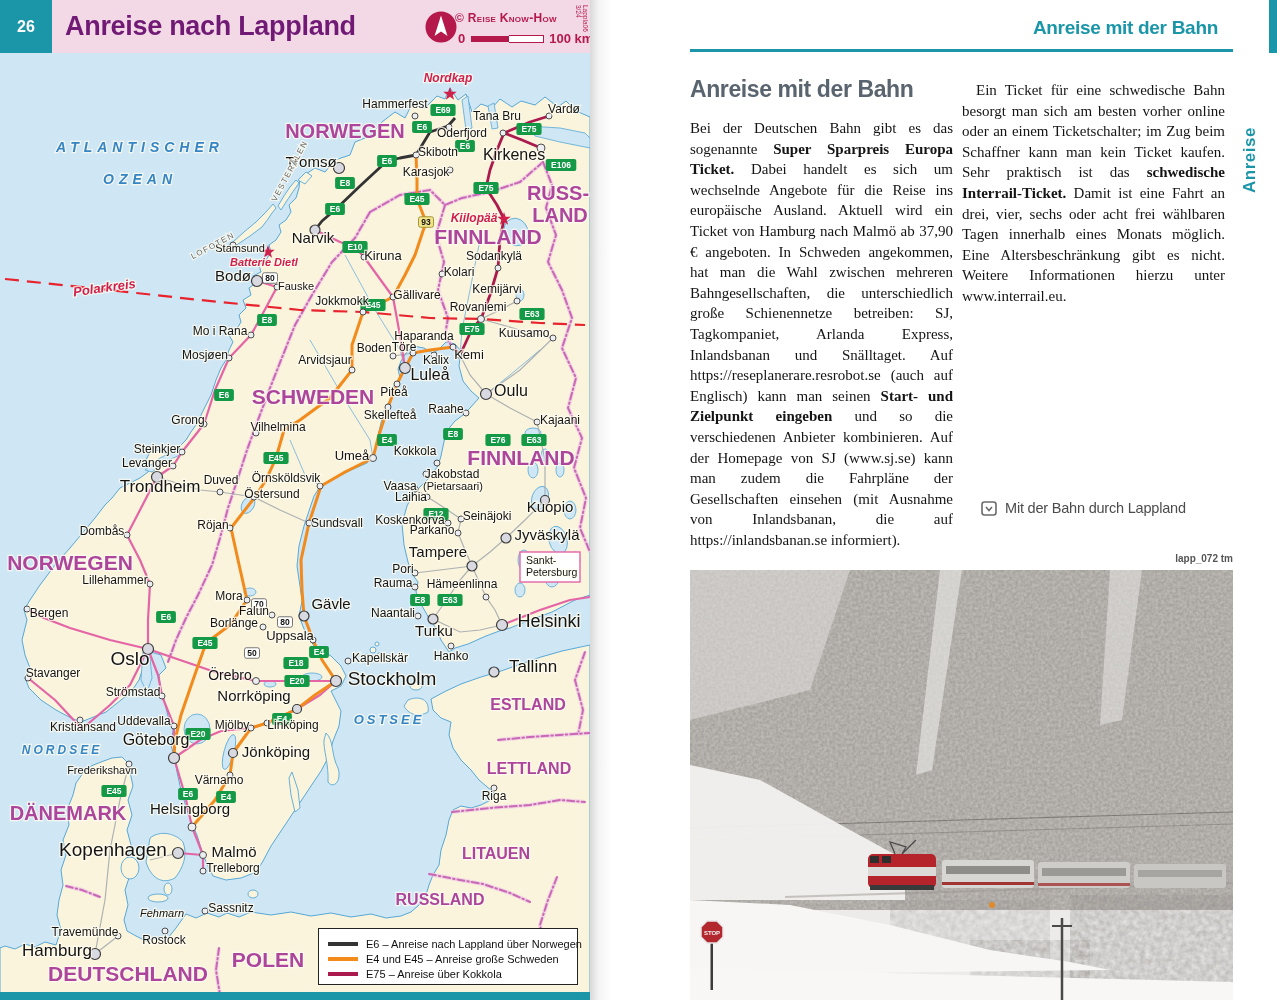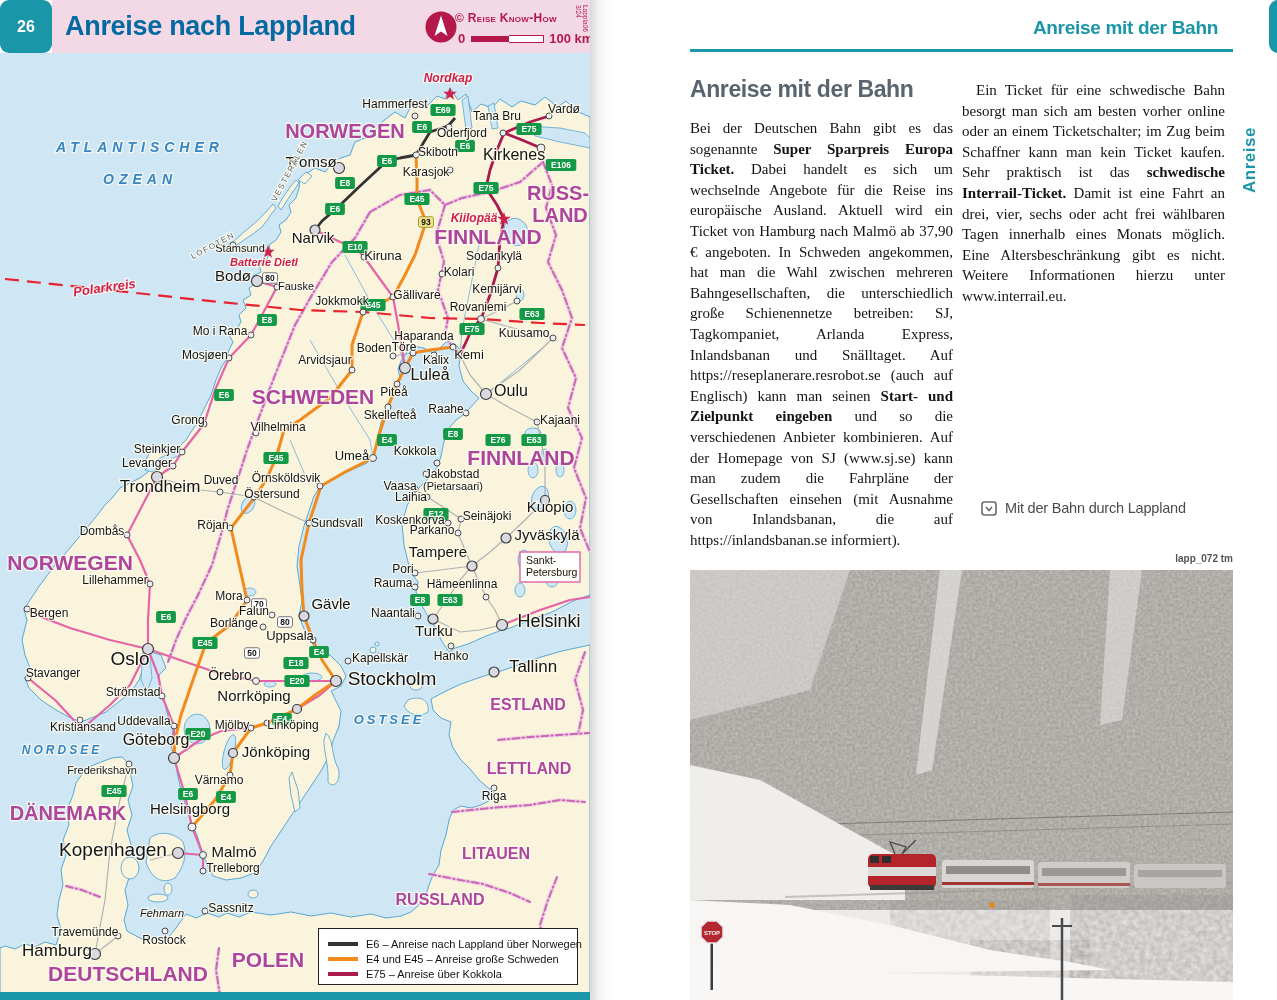--- a/index.html
+++ b/index.html
@@ -1,24 +1,24 @@
 <!DOCTYPE html>
 <html><head>
 <meta charset="utf-8">
 <style>
   html,body{margin:0;padding:0;background:#ffffff;}
   .spread{position:relative;width:1277px;height:1000px;overflow:hidden;background:#fff;
           font-family:"Liberation Sans",sans-serif;}
   
-  .pagenum-box{position:absolute;background:#1b96a8;color:#fff;font-weight:bold;border-radius:9px;}
+  .pagenum-box{position:absolute;background:#1b96a8;color:#fff;font-weight:bold;}
   .pn-left{left:0;top:0;width:52px;height:53px;font-size:16px;line-height:53px;text-align:center;}
   .pn-right{left:1269px;top:0;width:44px;height:53px;font-size:20px;line-height:53px;text-align:center;}
   .band{position:absolute;left:52px;top:0;width:538px;height:53px;background:#f3d9e6;}
   .map-title{position:absolute;left:65px;top:0;height:55px;line-height:53px;
-             font-size:27px;font-weight:bold;color:#0369a1;letter-spacing:-0.3px;}
+             font-size:27px;font-weight:bold;color:#701a75;letter-spacing:-0.3px;}
   .credit{position:absolute;left:455px;top:11px;font-size:12px;font-weight:bold;color:#b5184a;
           font-variant:small-caps;letter-spacing:0.3px;}
   .scalebar{position:absolute;left:458px;top:31px;display:flex;align-items:center;color:#b5184a;
             font-size:13px;font-weight:bold;}
   .sb-full{width:38px;height:6px;background:#b5184a;margin:0 0 0 6px;}
   .sb-empty{width:34px;height:6px;background:#fff;border:1px solid #b5184a;border-left:none;margin-right:5px;}
   .mapcode{position:absolute;left:588px;top:5px;transform:rotate(90deg);transform-origin:0 0;
            font-size:6.5px;line-height:6.5px;color:#b5184a;white-space:nowrap;}
   .compass{position:absolute;left:424px;top:10px;}
   .teal-strip{position:absolute;left:0;top:992px;width:590px;height:8px;background:#1b96a8;}

